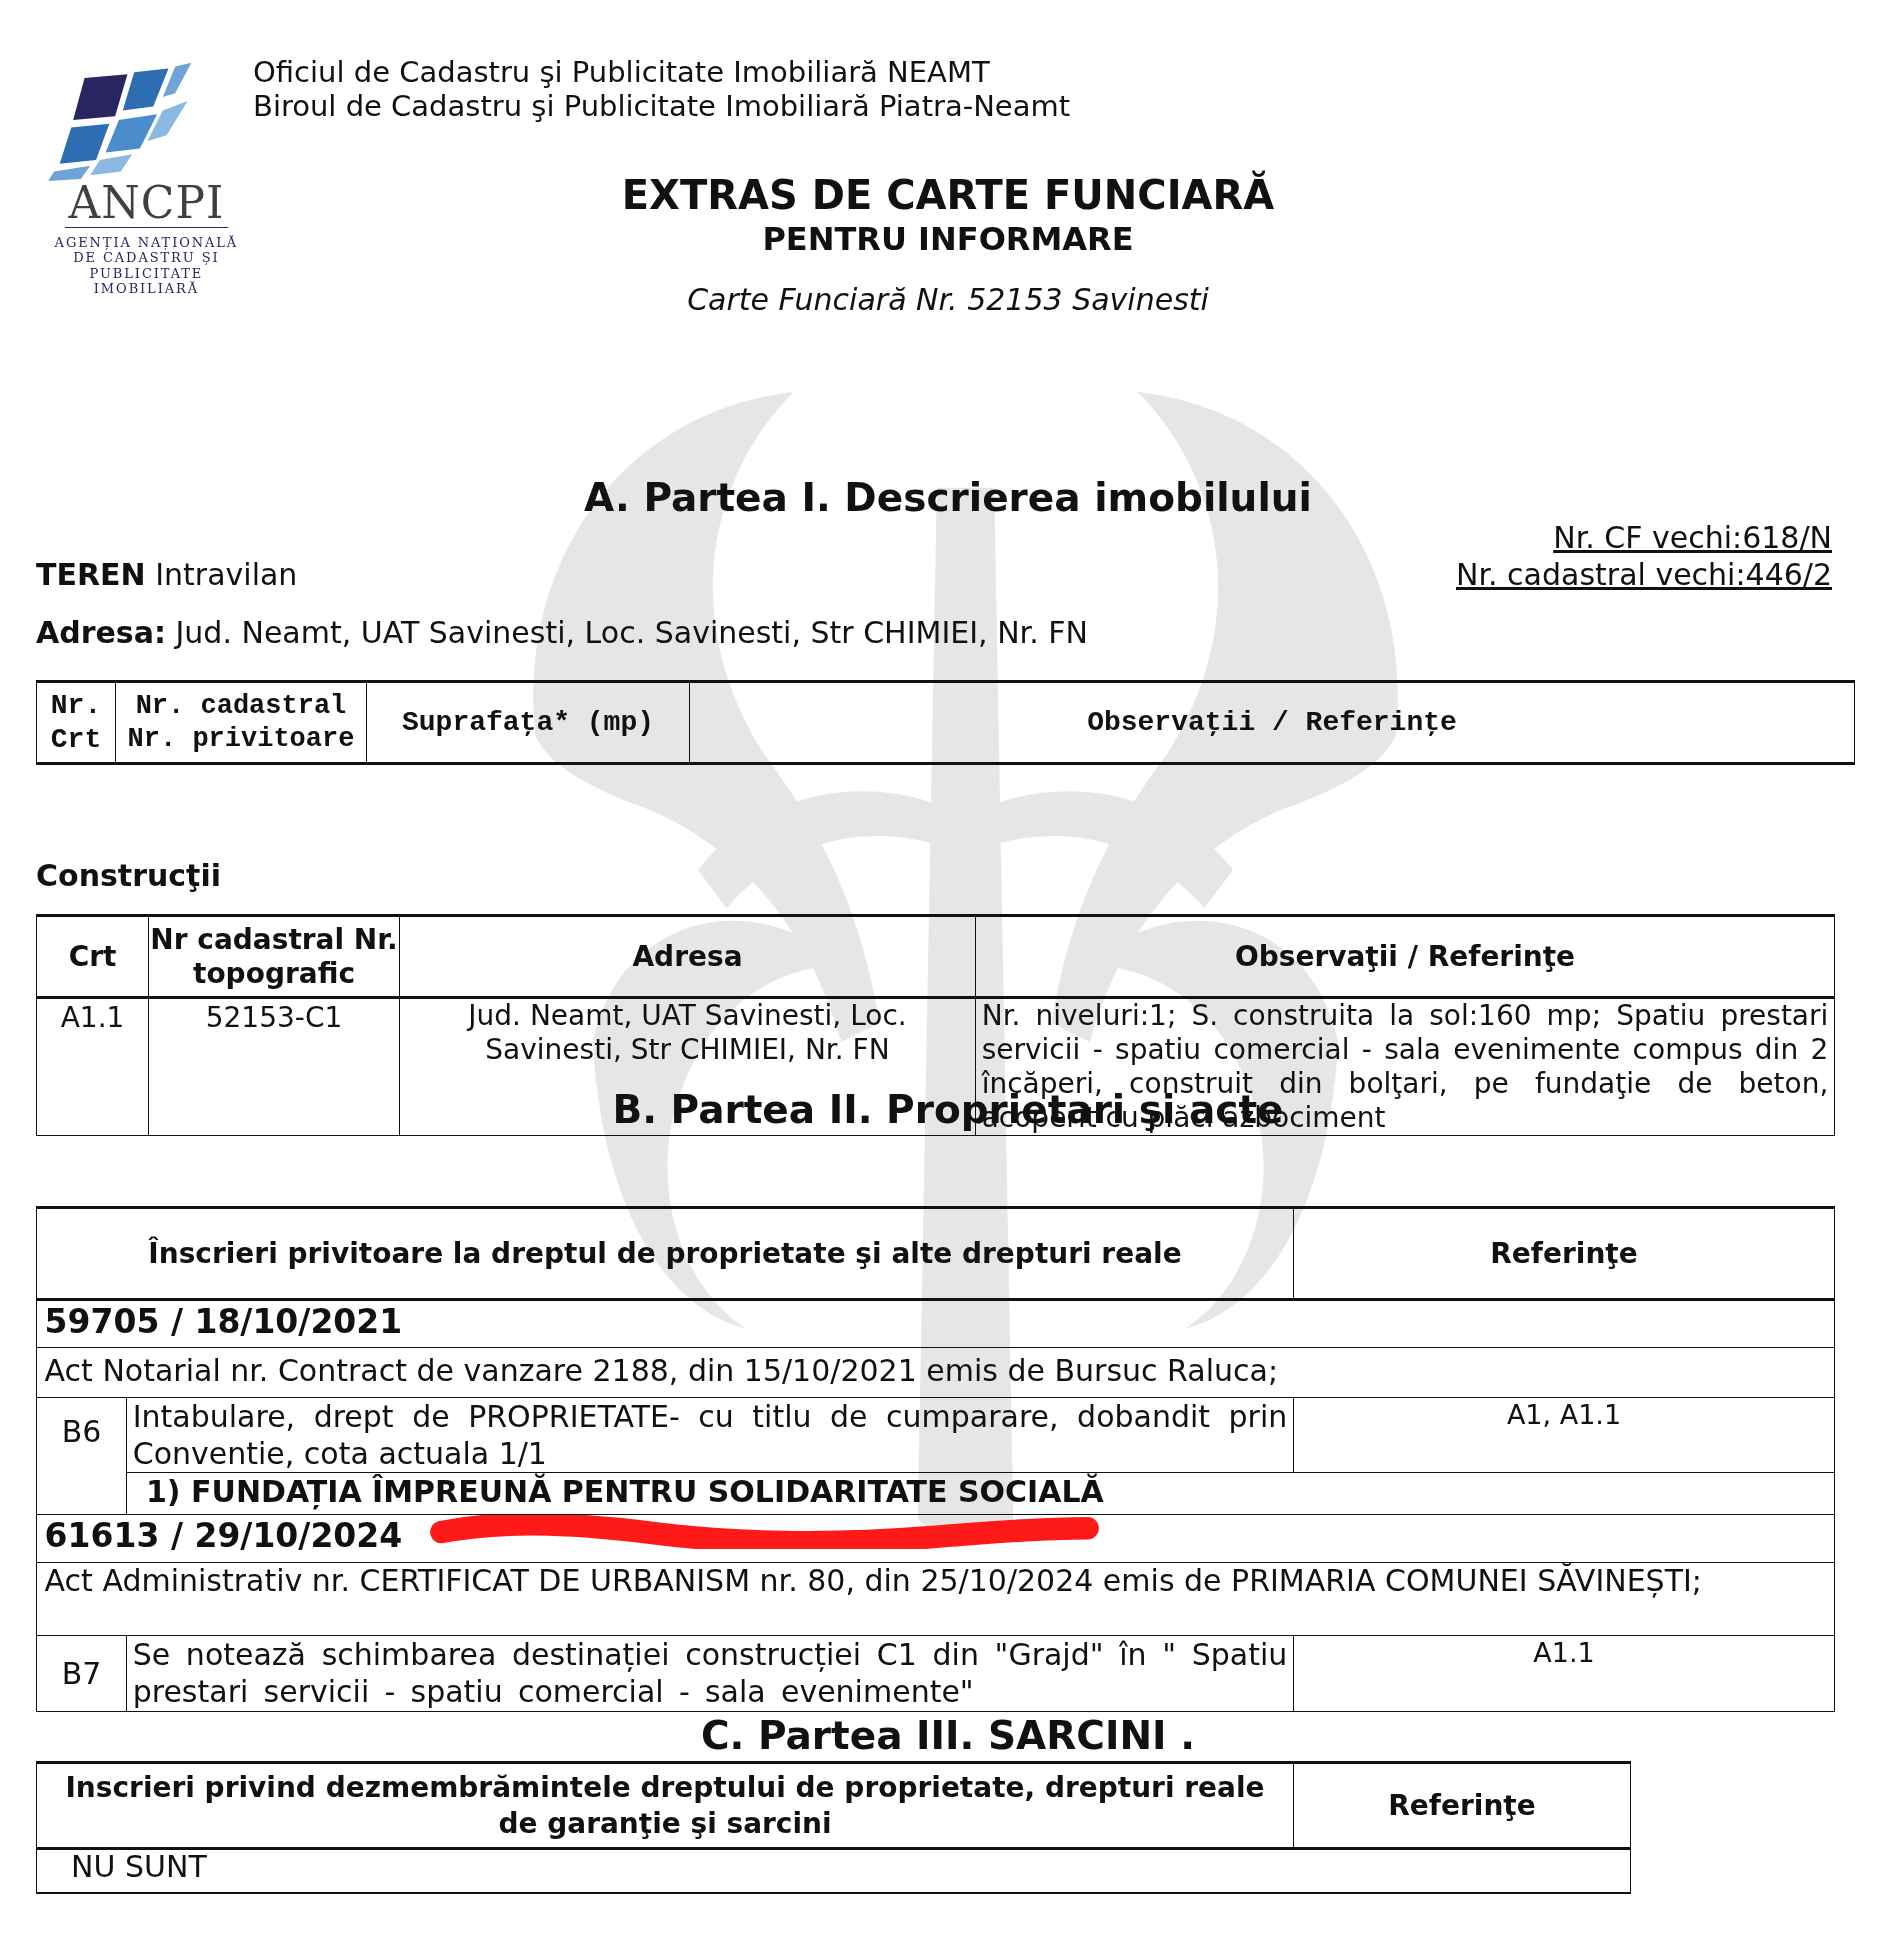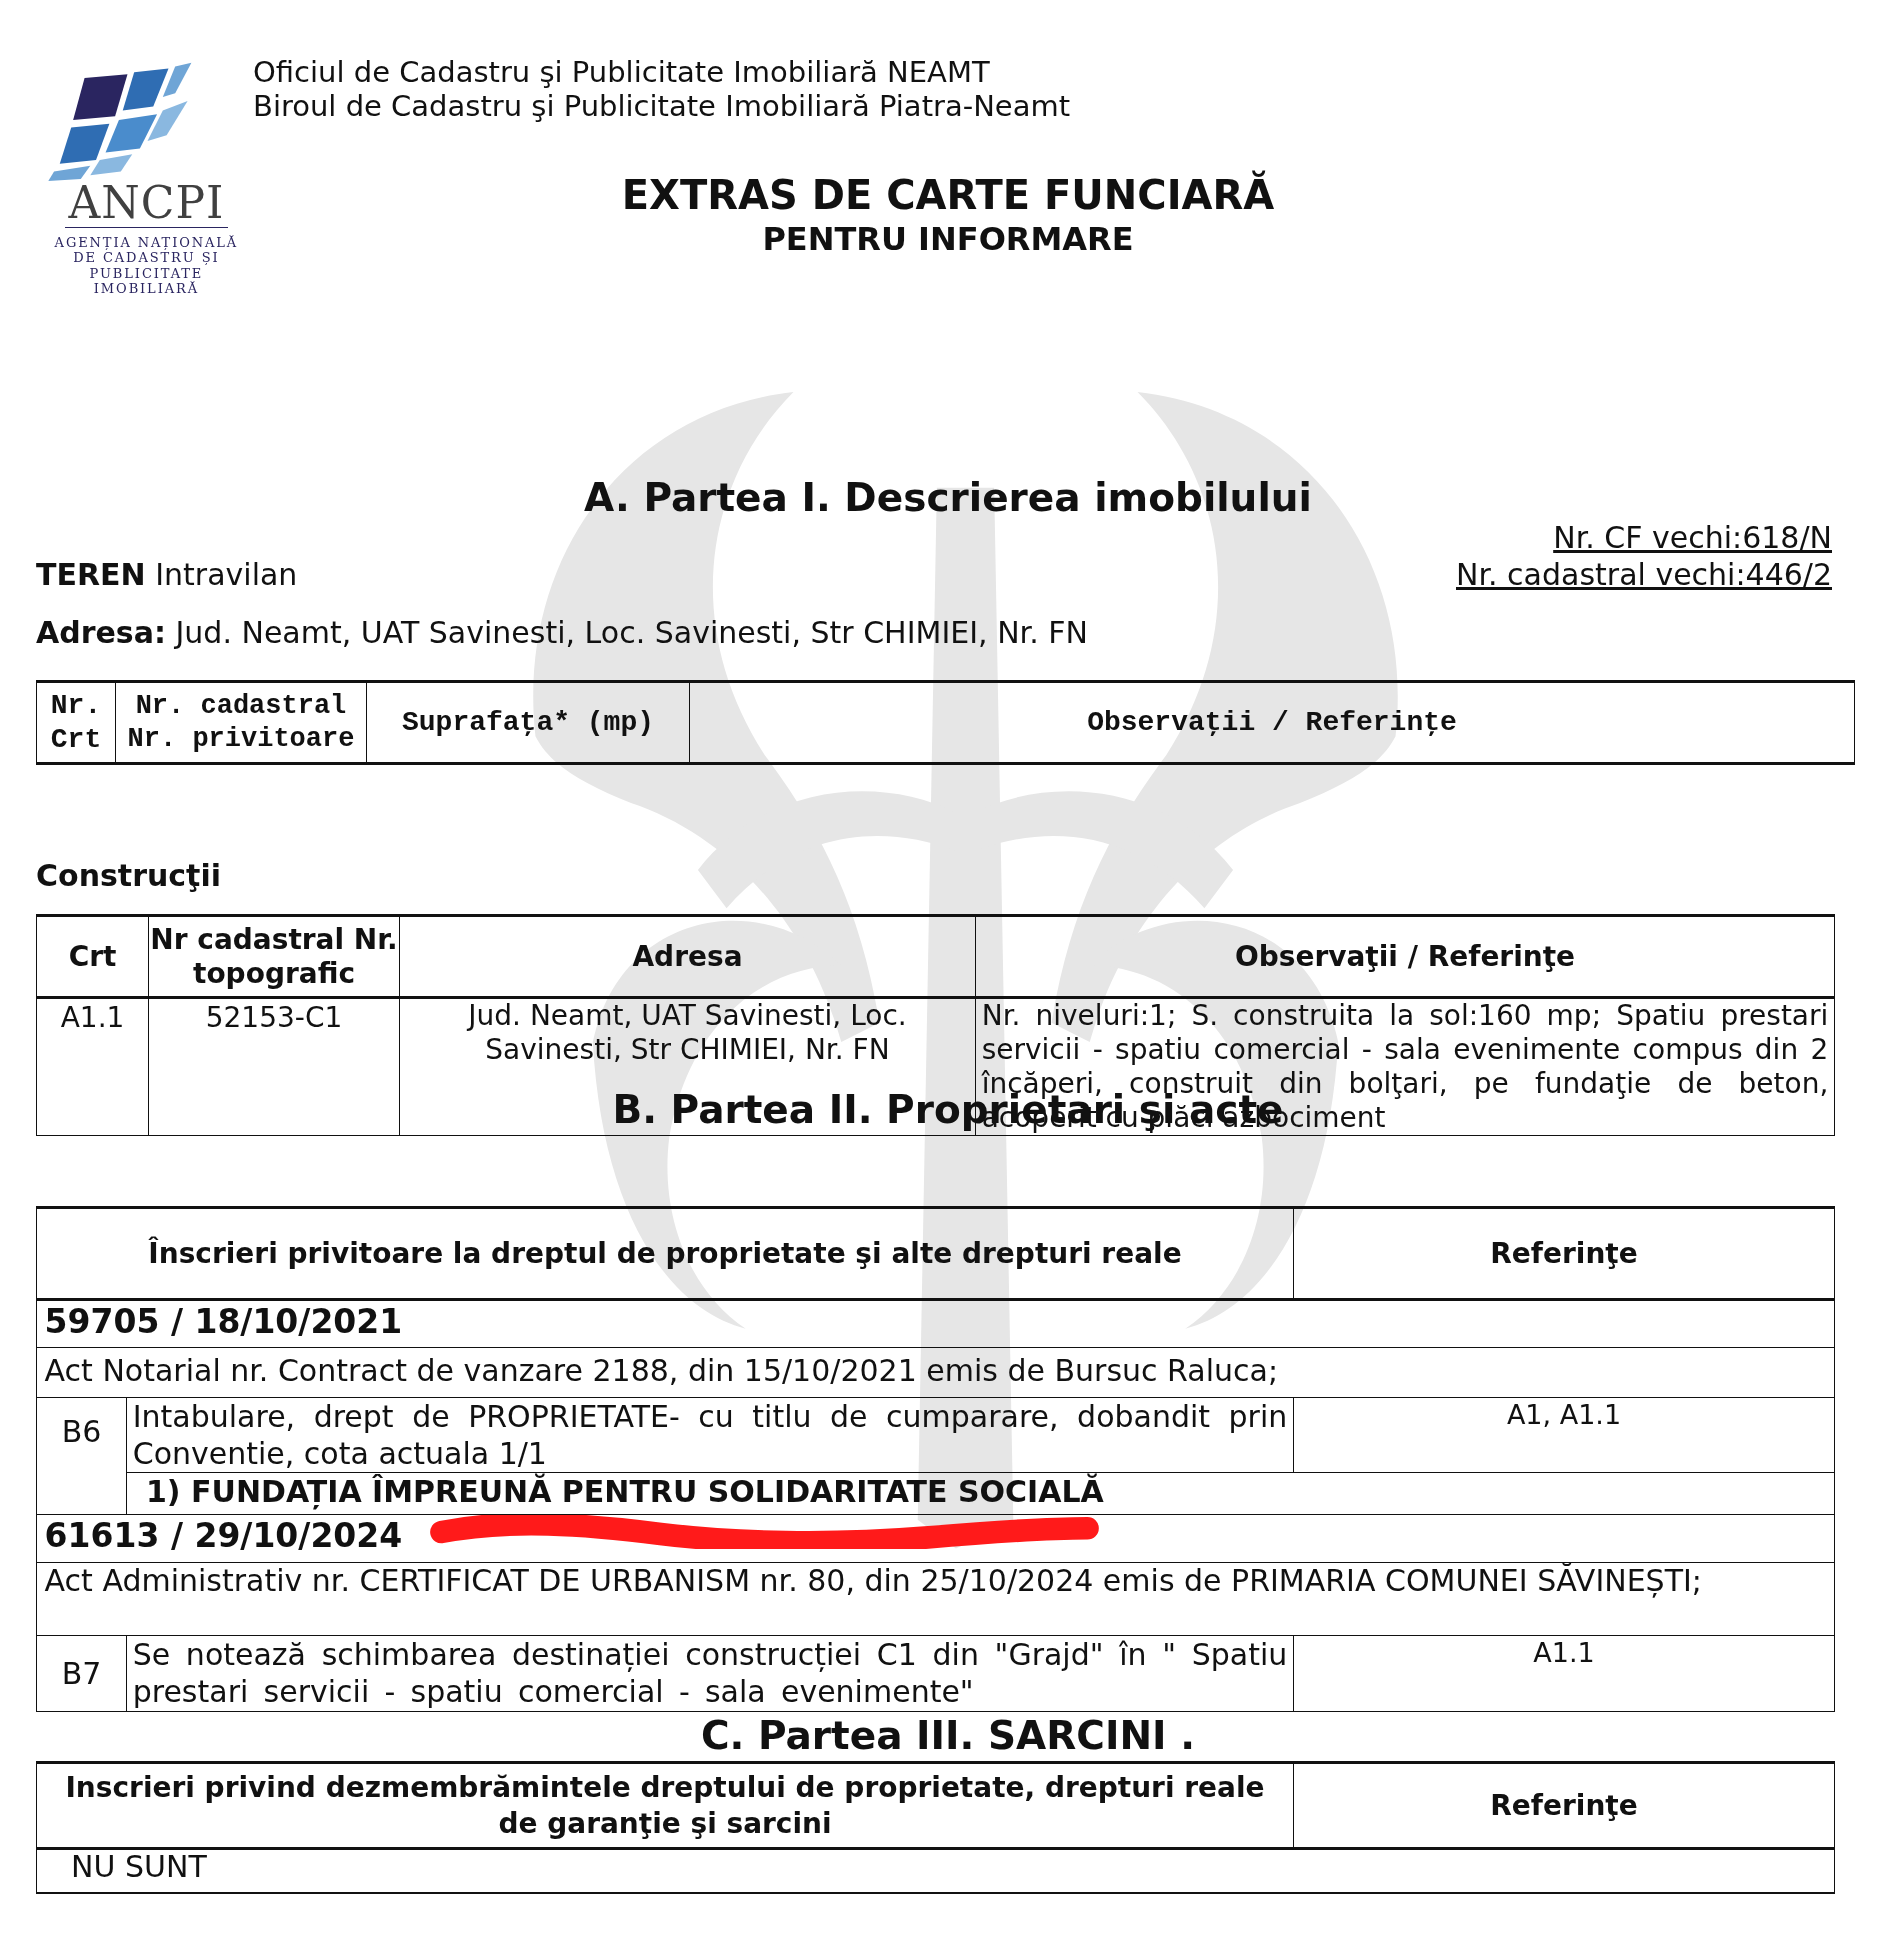--- a/index.html
+++ b/index.html
@@ -73,20 +73,21 @@
     </div>
   </div>
 
   <div class="office">
     <div>Oficiul de Cadastru şi Publicitate Imobiliară NEAMT</div>
     <div>Biroul de Cadastru şi Publicitate Imobiliară Piatra-Neamt</div>
   </div>
 
   <div class="doc-title t1">EXTRAS DE CARTE FUNCIARĂ</div>
   <div class="doc-title t2">PENTRU INFORMARE</div>
+  <div class="doc-title t3">Carte Funciară Nr. 52153 Savinesti</div>
 
   <div class="section-title" style="top:475px;">A. Partea I. Descrierea imobilului</div>
 
   <div class="p-text right" style="right:64px; top:520px;">Nr. CF vechi:618/N</div>
   <div class="p-text right" style="right:64px; top:557px;">Nr. cadastral vechi:446/2</div>
 
   <div class="p-text" style="left:36px; top:557px;">
     <span class="bold">TEREN</span>
     <span>Intravilan</span>
   </div>
@@ -180,21 +181,21 @@
     </tr>
   </tbody>
     </table>
 
   <svg class="redline" viewBox="0 0 700 36">
     <path d="M8 18 C 80 4, 160 10, 240 20 C 320 30, 420 32, 520 24 C 590 18, 650 14, 692 14" stroke="#ff1a1a" stroke-width="24" fill="none" stroke-linecap="round"></path>
   </svg>
 
   <div class="section-title" style="top:1713px;">C. Partea III. SARCINI .</div>
 
-  <table style="left:36px; top:1761px; width:1799px;">
+  <table style="left:36px; top:1761px; width:1595px;">
     <colgroup>
         <col style="width:1257px">
         <col>
       </colgroup>
     <tbody>
         <tr class="thick-top thick-bottom" style="height:86px;">
       <th style="padding:0 11.5px; line-height:36px;">Inscrieri privind dezmembrămintele dreptului de proprietate, drepturi reale de garanţie şi sarcini</th>
       <th>Referinţe</th>
     </tr>
     <tr style="height:44px;">

